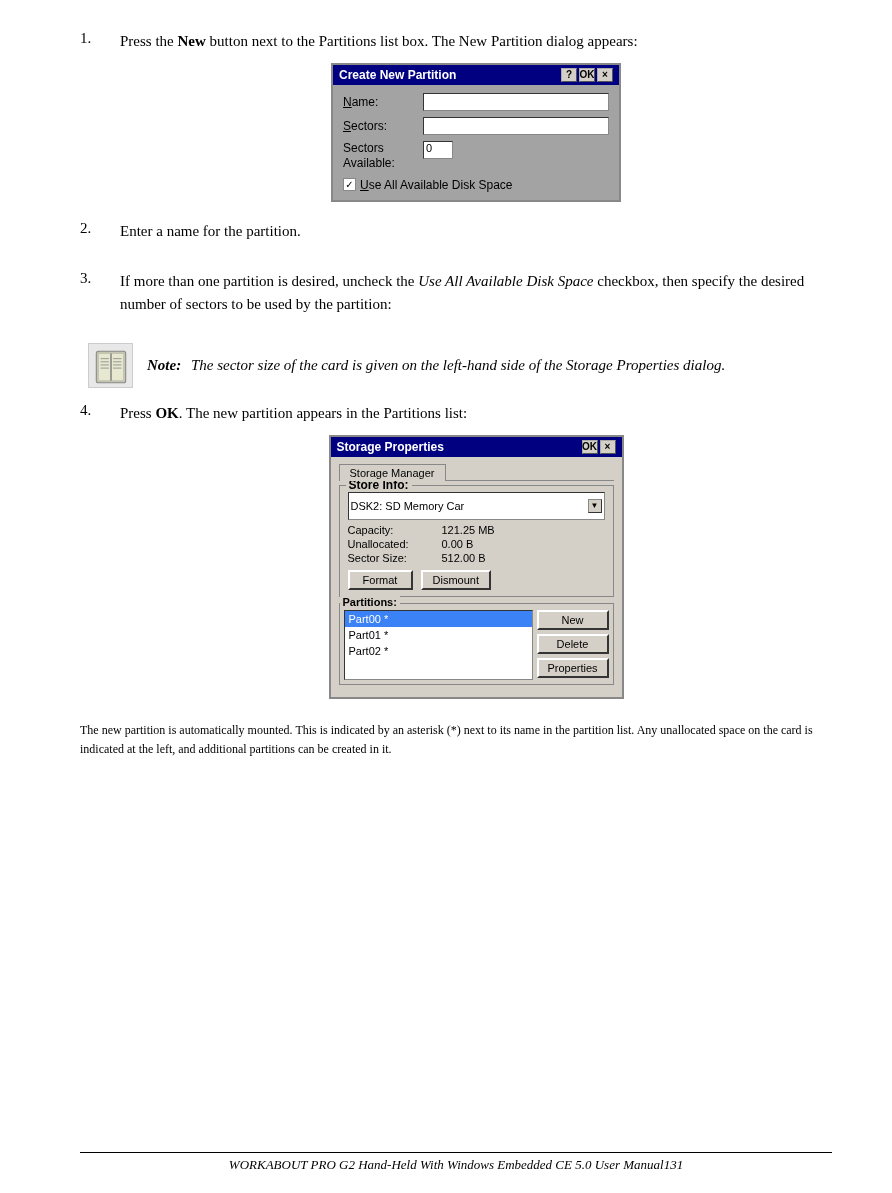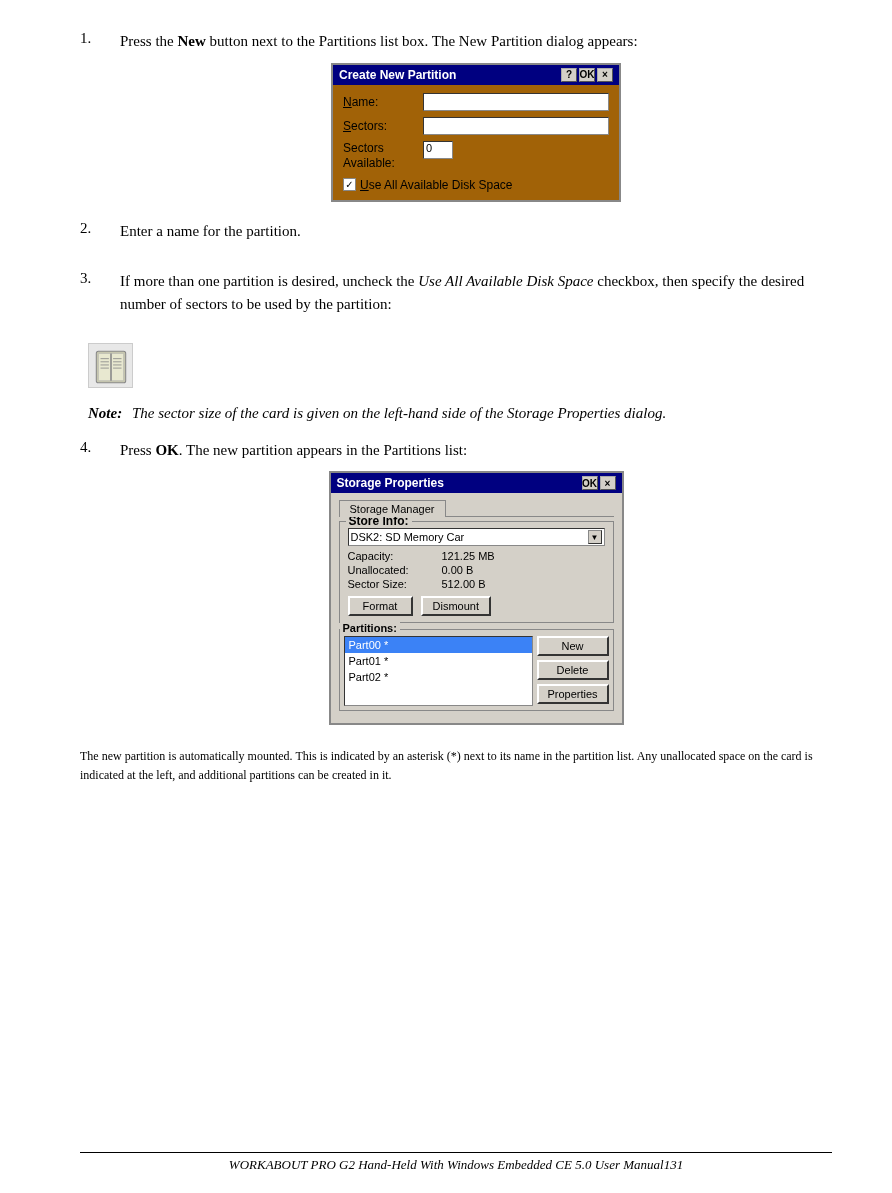--- a/index.html
+++ b/index.html
@@ -62,21 +62,21 @@
       font-weight: bold;
     }
     .item-body p .italic {
       font-style: italic;
     }
 
     
     .create-partition-dialog {
       border: 2px solid #888;
       width: 290px;
-      background: #a16207;
+      background: #a3a3a3;
       font-family: Arial, sans-serif;
       font-size: 12px;
     }
     .create-partition-title-bar {
       background: #000080;
       color: white;
       font-weight: bold;
       padding: 3px 6px;
       display: flex;
       justify-content: space-between;
@@ -159,24 +159,23 @@
       justify-content: center;
       font-size: 10px;
     }
     .checkbox-label-part {
       font-size: 12px;
     }
 
     
     .note-block {
       display: flex;
-      align-items: flex-start;
+      align-items: center;
       margin: 14px 8px;
       gap: 14px;
-      flex-direction: column;
     }
     .note-icon {
       width: 45px;
       min-width: 45px;
       height: 45px;
       background: #e8e8e8;
       border: 1px solid #ccc;
       display: flex;
       align-items: center;
       justify-content: center;
@@ -250,21 +249,21 @@
       font-size: 12px;
       font-weight: bold;
     }
     .store-info-row {
       display: flex;
       align-items: center;
       margin-bottom: 4px;
     }
     .store-dropdown {
       flex: 1;
-      height: 18px;
+      height: 28px;
       background: white;
       border: 1px inset #888;
       font-size: 11px;
       display: flex;
       align-items: center;
       justify-content: space-between;
       padding: 0 2px;
     }
     .dropdown-arrow {
       width: 14px;

